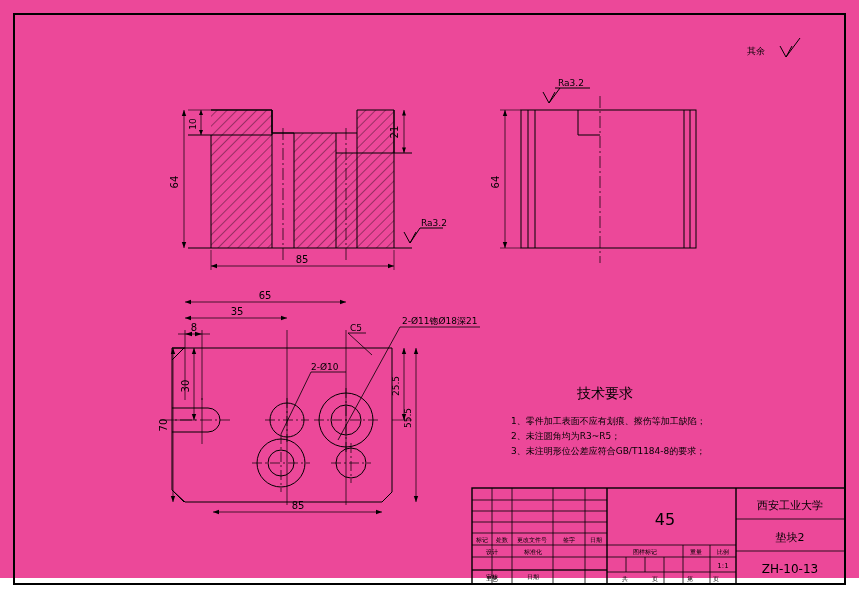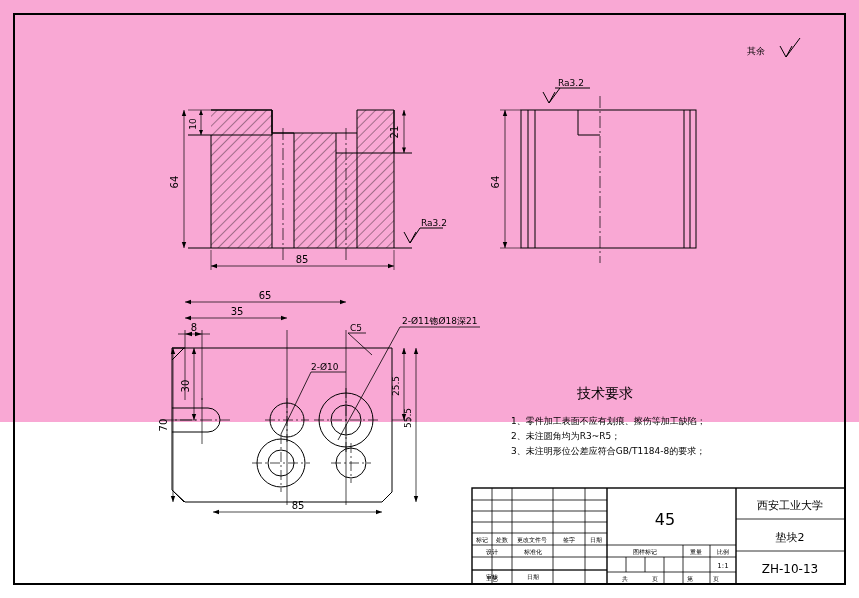--- a/index.html
+++ b/index.html
@@ -1,19 +1,19 @@
 <!DOCTYPE html>
 <html><head>
 <meta charset="utf-8">
 <title>Engineering Drawing</title>
 <style>
   html,body{margin:0;padding:0;background:#ffffff;}
   body{width:859px;height:598px;overflow:hidden;
        font-family:"DejaVu Sans","Liberation Sans",sans-serif;}
-  #sheet{position:relative;width:859px;height:422px;background:#f9a8d4;}
+  #sheet{position:relative;width:859px;height:578px;background:#ec4899;}
   svg{display:block;}
   .ttl{font-family:"DejaVu Sans","Liberation Sans",sans-serif;}
 </style>
 </head>
 <body>
 
 <div id="sheet">
 <svg width="859" height="598" viewBox="0 0 859 598">
   <defs>
     <pattern id="hatch" width="7" height="7" patternTransform="rotate(45)" patternUnits="userSpaceOnUse">

